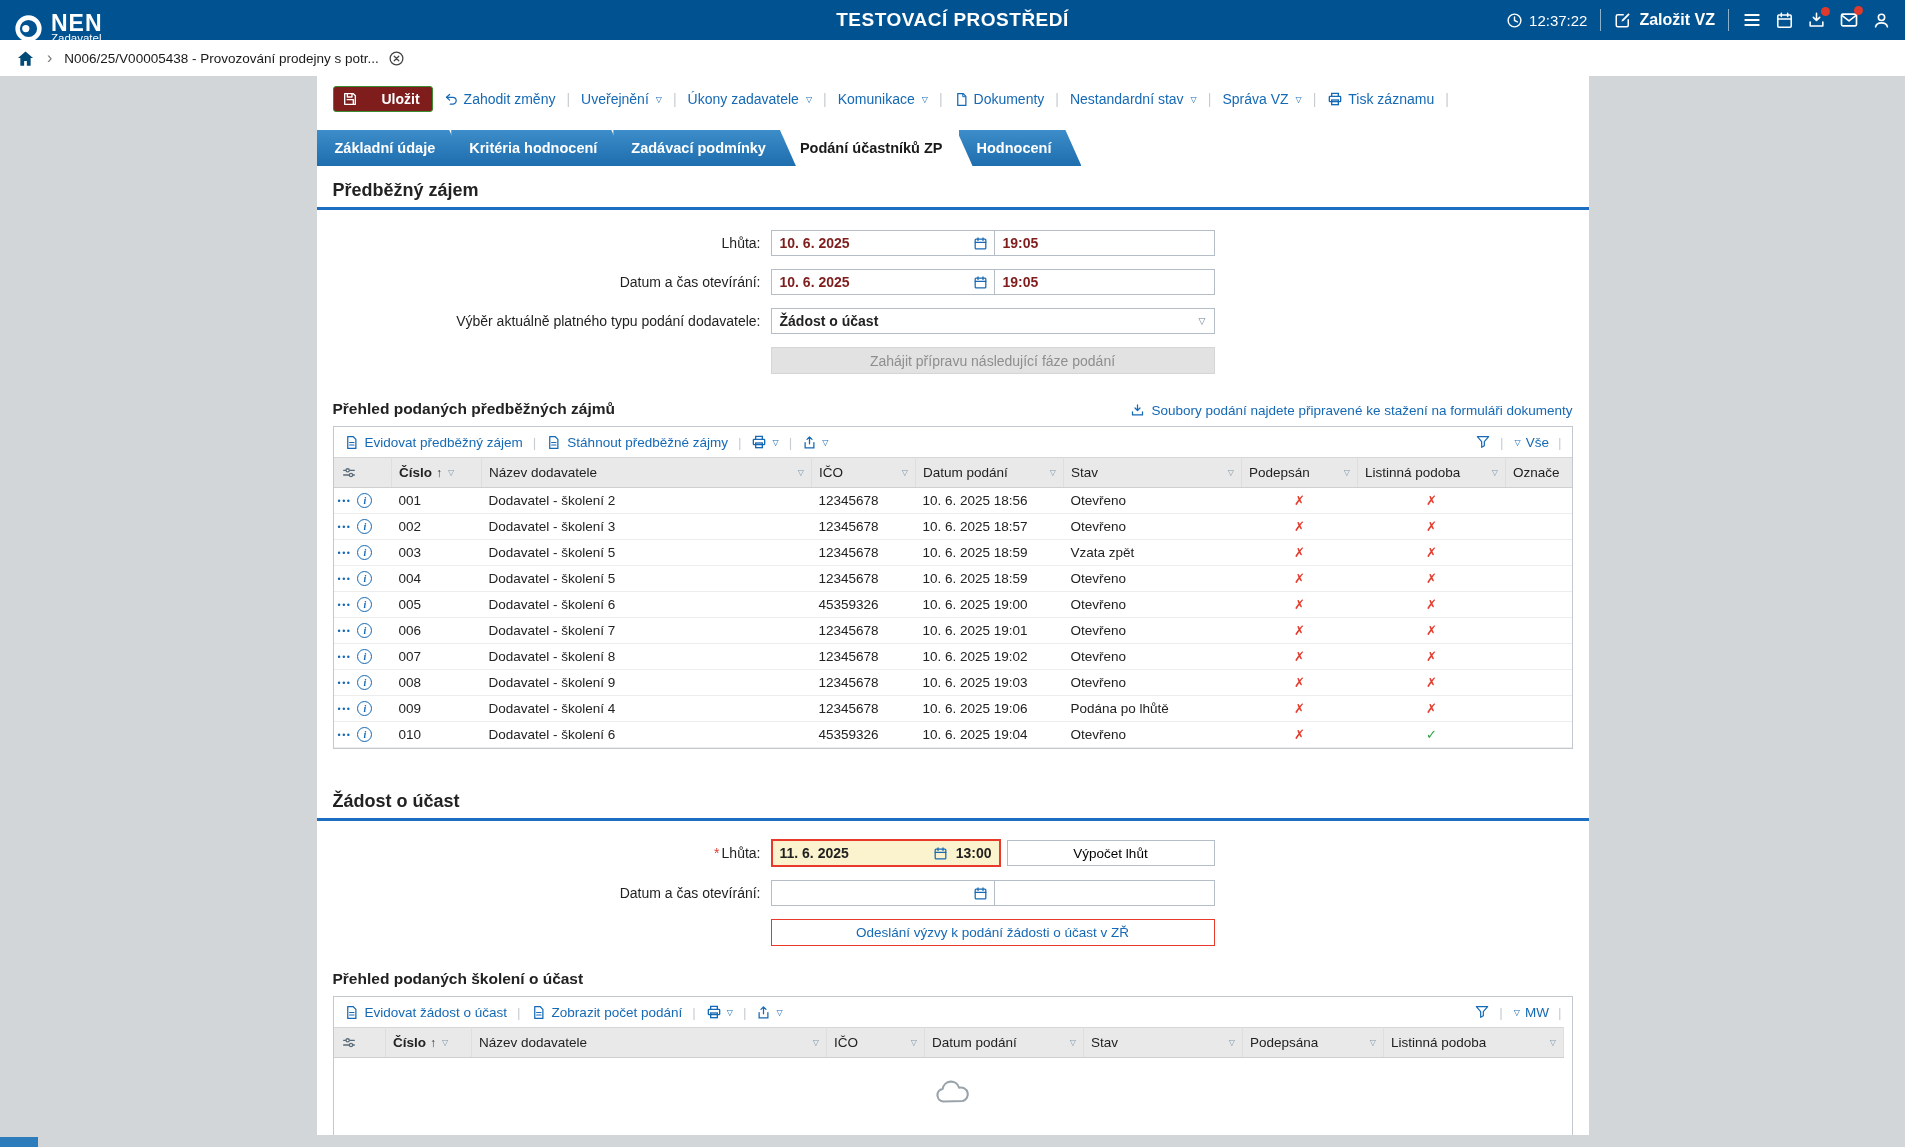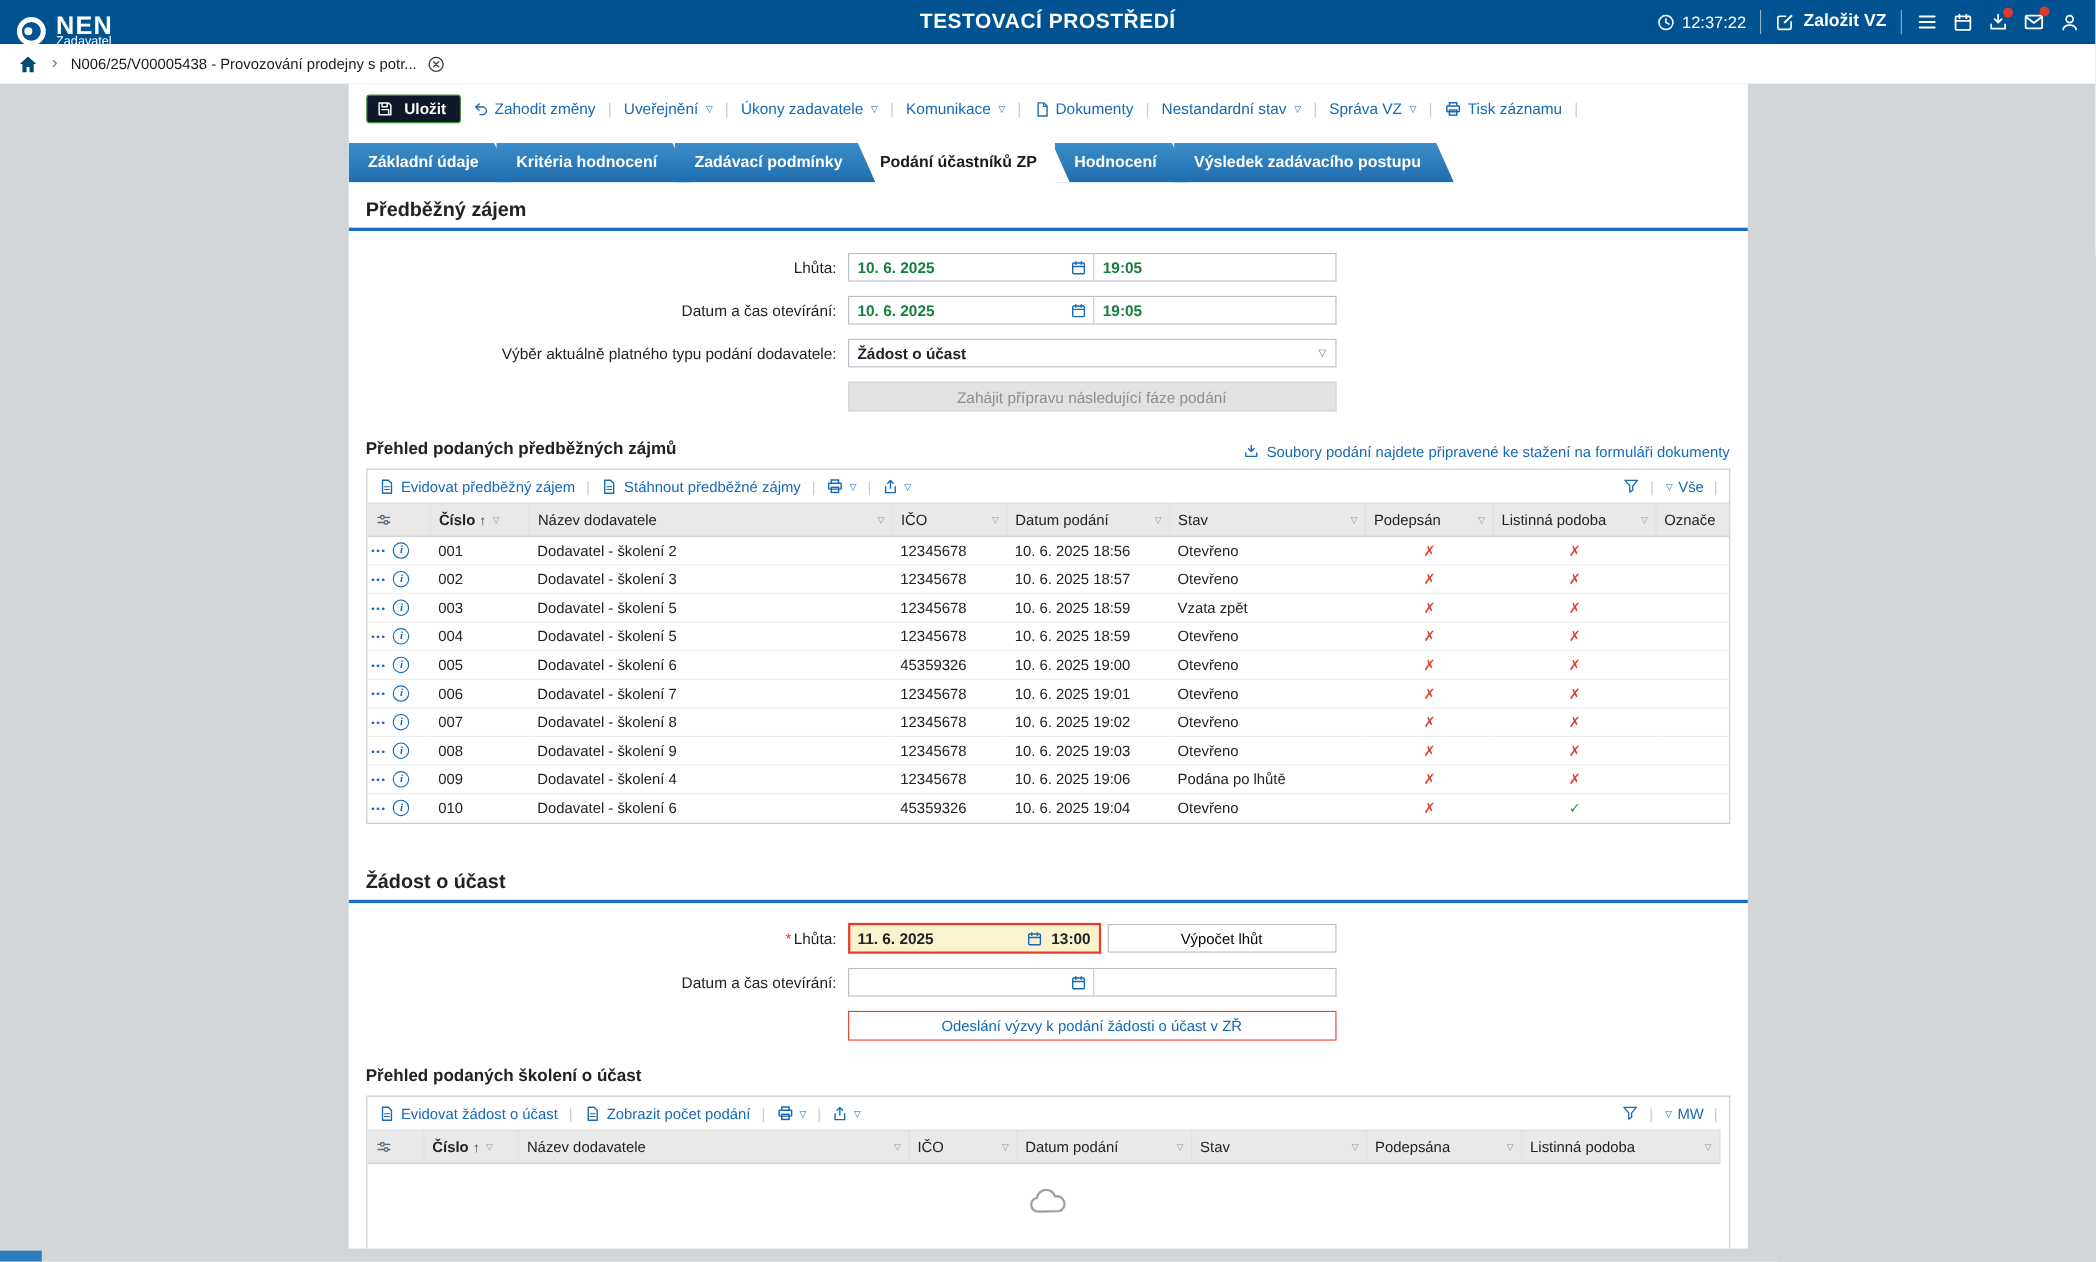--- a/index.html
+++ b/index.html
@@ -28,21 +28,21 @@
   .crumb-chev { color:#777; font-size:16px; }
   .crumb-item { display:flex; align-items:center; gap:9px; font-size:13.5px; color:#1a1a1a; cursor:pointer; }
   .crumb-close { color:#444; }
 
   
   .main { height:1071px; display:flex; justify-content:center; }
   .panel { width:1272px; height:1059px; background:#fff; overflow:hidden; }
 
   
   .toolbar { display:flex; align-items:center; gap:11px; padding:10px 16px 8px; font-size:14px; flex-wrap:nowrap; }
-  .btn-save { display:flex; align-items:center; gap:10px; background:#0f172a; border:1px solid #3a8c31; color:#fff; font-weight:bold; font-size:14px; padding:4px 12px 4px 8px; border-radius:3px; cursor:pointer; }
+  .btn-save { display:flex; align-items:center; gap:24px; background:#7f1d1d; border:1px solid #3a8c31; color:#fff; font-weight:bold; font-size:14px; padding:4px 12px 4px 8px; border-radius:3px; cursor:pointer; }
   .tb-item { display:flex; align-items:center; gap:5px; color:#1569b5; cursor:pointer; white-space:nowrap; }
   .dd { font-size:8px; color:#1569b5; margin-left:2px; }
   .sep { color:#c5ccd2; }
 
   
   .tabs { display:flex; margin-top:10px; height:36px; }
   .tab { position:relative; line-height:36px; padding:0 30px 0 18px; margin-right:-14px;
          background:linear-gradient(#3c8dc9,#1e6dae); color:#fff; font-weight:bold; font-size:14.5px;
          clip-path:polygon(0 0, calc(100% - 16px) 0, 100% 100%, 0 100%); cursor:pointer; white-space:nowrap; }
   .tab.active { background:#fff; color:#1a1a1a; }
@@ -50,21 +50,21 @@
 
   
   .sec-h { margin-top:34px; padding:8px 16px 6px; font-size:18px; font-weight:bold; border-bottom:3px solid #1b6ec2; }
   .sec-h.first { margin-top:6px; }
 
   .form { padding:20px 0 6px; }
   .form-row { display:flex; align-items:center; margin-bottom:13px; }
   .flabel { flex:0 0 444px; text-align:right; font-size:14px; color:#1f1f1f; }
   .req { color:#e03a2f; margin-right:2px; }
   .fgroup { margin-left:10px; display:flex; width:444px; }
-  .cell { height:26px; border:1px solid #b5bec6; background:#fff; display:flex; align-items:center; padding:0 6px 0 8px; font-weight:bold; font-size:14px; color:#15803d;gap:48px; }
+  .cell { height:26px; border:1px solid #b5bec6; background:#fff; display:flex; align-items:center; padding:0 6px 0 8px; font-weight:bold; font-size:14px; color:#7f1d1d;gap:48px; }
   .cell-date { flex:0 0 224px; justify-content:space-between; }
   .cell-time { flex:1; border-left:0; }
   .fselect { width:444px; height:26px; border:1px solid #b5bec6; display:flex; align-items:center; justify-content:space-between; padding:0 8px; font-weight:bold; font-size:14px; cursor:pointer; }
   .sel-chev { font-size:9px; color:#68798a; }
   .btn-disabled { margin-left:454px; width:444px; height:27px; background:#e2e2e2; color:#8e8e8e; border:1px solid #d5d5d5; font-size:14px; display:flex; align-items:center; justify-content:center; }
 
   .lhuta-red { margin-left:10px; display:flex; align-items:center; gap:8px; width:230px; height:28px; border:2px solid #e8392b; background:#fbf3cd; padding:0 7px; font-weight:bold; font-size:14px; }
   .lhuta-red .d { flex:1; }
   .btn-vypocet { margin-left:6px; width:208px; height:26px; border:1px solid #b5bec6; background:#fff; color:#000000; font-size:13.5px; display:flex; align-items:center; justify-content:center; cursor:pointer; }
   .btn-red-outline { margin-left:454px; width:444px; height:27px; border:1px solid #e8392b; background:#fff; color:#1569b5; font-size:13.5px; display:flex; align-items:center; justify-content:center; cursor:pointer; }
@@ -306,21 +306,20 @@
     </span>
     <span class="sep">|</span>
   </div>
 
   <div class="tabs">
     <div class="tab z6">Základní údaje</div>
     <div class="tab z5">Kritéria hodnocení</div>
     <div class="tab z4">Zadávací podmínky</div>
     <div class="tab z3 active">Podání účastníků ZP</div>
     <div class="tab z2">Hodnocení</div>
-    <div class="tab z1">Výsledek zadávacího postupu</div>
   </div>
 
   <h2 class="sec-h first">Předběžný zájem</h2>
 
   <div class="form">
     <div class="form-row">
       <div class="flabel">Lhůta:</div>
       <div class="fgroup">
         <div class="cell cell-date">
           <span>10. 6. 2025</span>

